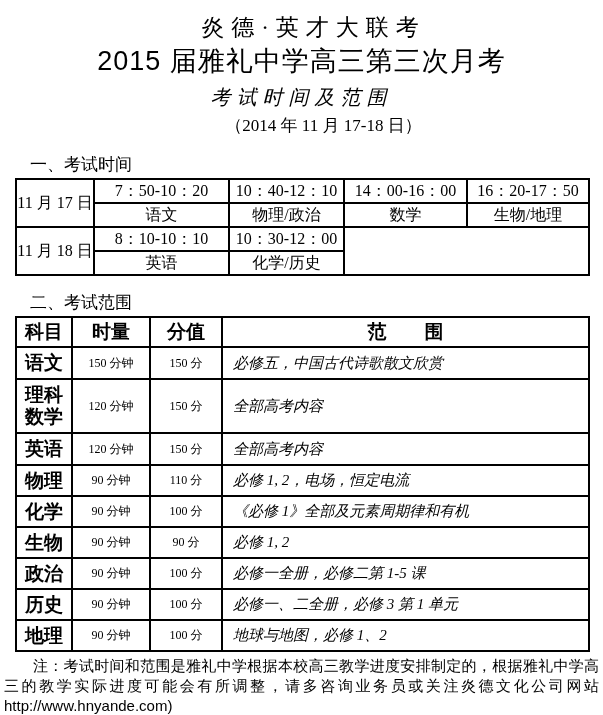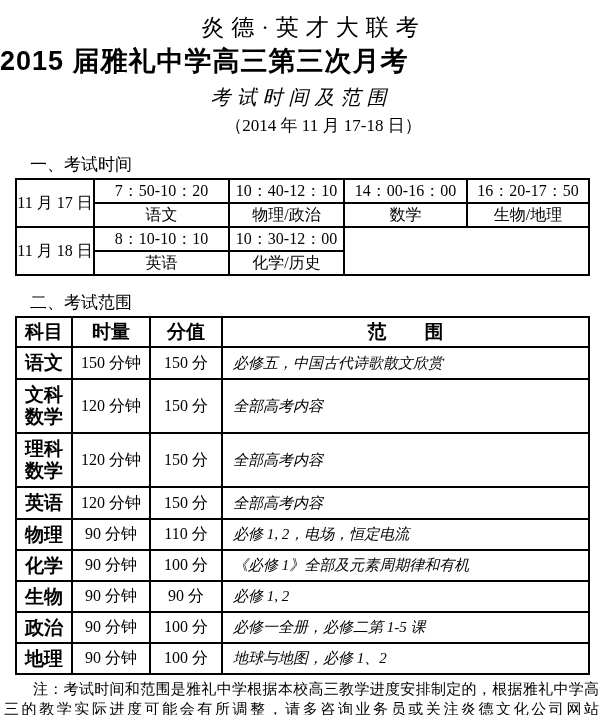--- a/index.html
+++ b/index.html
@@ -15,22 +15,23 @@
   .brand{
     margin-top:12px;
     text-align:center;
     font-size:23px;
     letter-spacing:7px;
     line-height:32px;
     font-family:"Liberation Serif",serif;
     padding-left:24px;
   }
   .main-title{
+    text-align:center;
     font-size:27px;
-    font-weight:bold;
+    font-weight:normal;
     letter-spacing:1px;
     line-height:34px;
     font-family:"Liberation Sans",sans-serif;
   }
   .subtitle{
     margin-top:6px;
     text-align:center;
     font-size:20px;
     letter-spacing:6px;
     line-height:26px;
@@ -82,21 +83,21 @@
     font-family:"Liberation Sans",sans-serif;
     font-weight:bold;
   }
   .t2 .subj{
     font-size:19px;
     font-weight:bold;
     font-family:"Liberation Sans",sans-serif;
     line-height:22px;
   }
   .t2 .num{
-    font-size:16px;
+    font-size:12px;
     font-family:"Liberation Serif",serif;
     margin-left:26px;
   }
   .t2 .scope{
     text-align:left;
     padding-left:10px;
     font-size:15px;
     font-style:italic;
     font-family:Liberation Serif, serif;
   }
@@ -174,26 +175,20 @@
       <th>分值</th>
       <th>范　　围</th>
     </tr>
     <tr class="h30">
       <td class="subj">语文</td>
       <td class="num">150 分钟</td>
       <td class="num">150 分</td>
       <td class="scope">必修五，中国古代诗歌散文欣赏</td>
     </tr>
     <tr class="h52">
-      <td class="subj">文科数学</td>
-      <td class="num">120 分钟</td>
-      <td class="num">150 分</td>
-      <td class="scope">全部高考内容</td>
-    </tr>
-    <tr class="h52">
       <td class="subj">理科数学</td>
       <td class="num">120 分钟</td>
       <td class="num">150 分</td>
       <td class="scope">全部高考内容</td>
     </tr>
     <tr class="h30">
       <td class="subj">英语</td>
       <td class="num">120 分钟</td>
       <td class="num">150 分</td>
       <td class="scope">全部高考内容</td>
@@ -216,20 +211,26 @@
       <td class="num">90 分</td>
       <td class="scope">必修 1, 2</td>
     </tr>
     <tr class="h29">
       <td class="subj">政治</td>
       <td class="num">90 分钟</td>
       <td class="num">100 分</td>
       <td class="scope">必修一全册，必修二第 1-5 课</td>
     </tr>
     <tr class="h29">
+      <td class="subj">历史</td>
+      <td class="num">90 分钟</td>
+      <td class="num">100 分</td>
+      <td class="scope">必修一、二全册，必修 3 第 1 单元</td>
+    </tr>
+    <tr class="h29">
       <td class="subj">地理</td>
       <td class="num">90 分钟</td>
       <td class="num">100 分</td>
       <td class="scope">地球与地图，必修 1、2</td>
     </tr>
   </tbody>
     </table>
 
   <div class="note">注：考试时间和范围是雅礼中学根据本校高三教学进度安排制定的，根据雅礼中学高三的教学实际进度可能会有所调整，请多咨询业务员或关注炎德文化公司网站 http://www.hnyande.com)</div>
 

